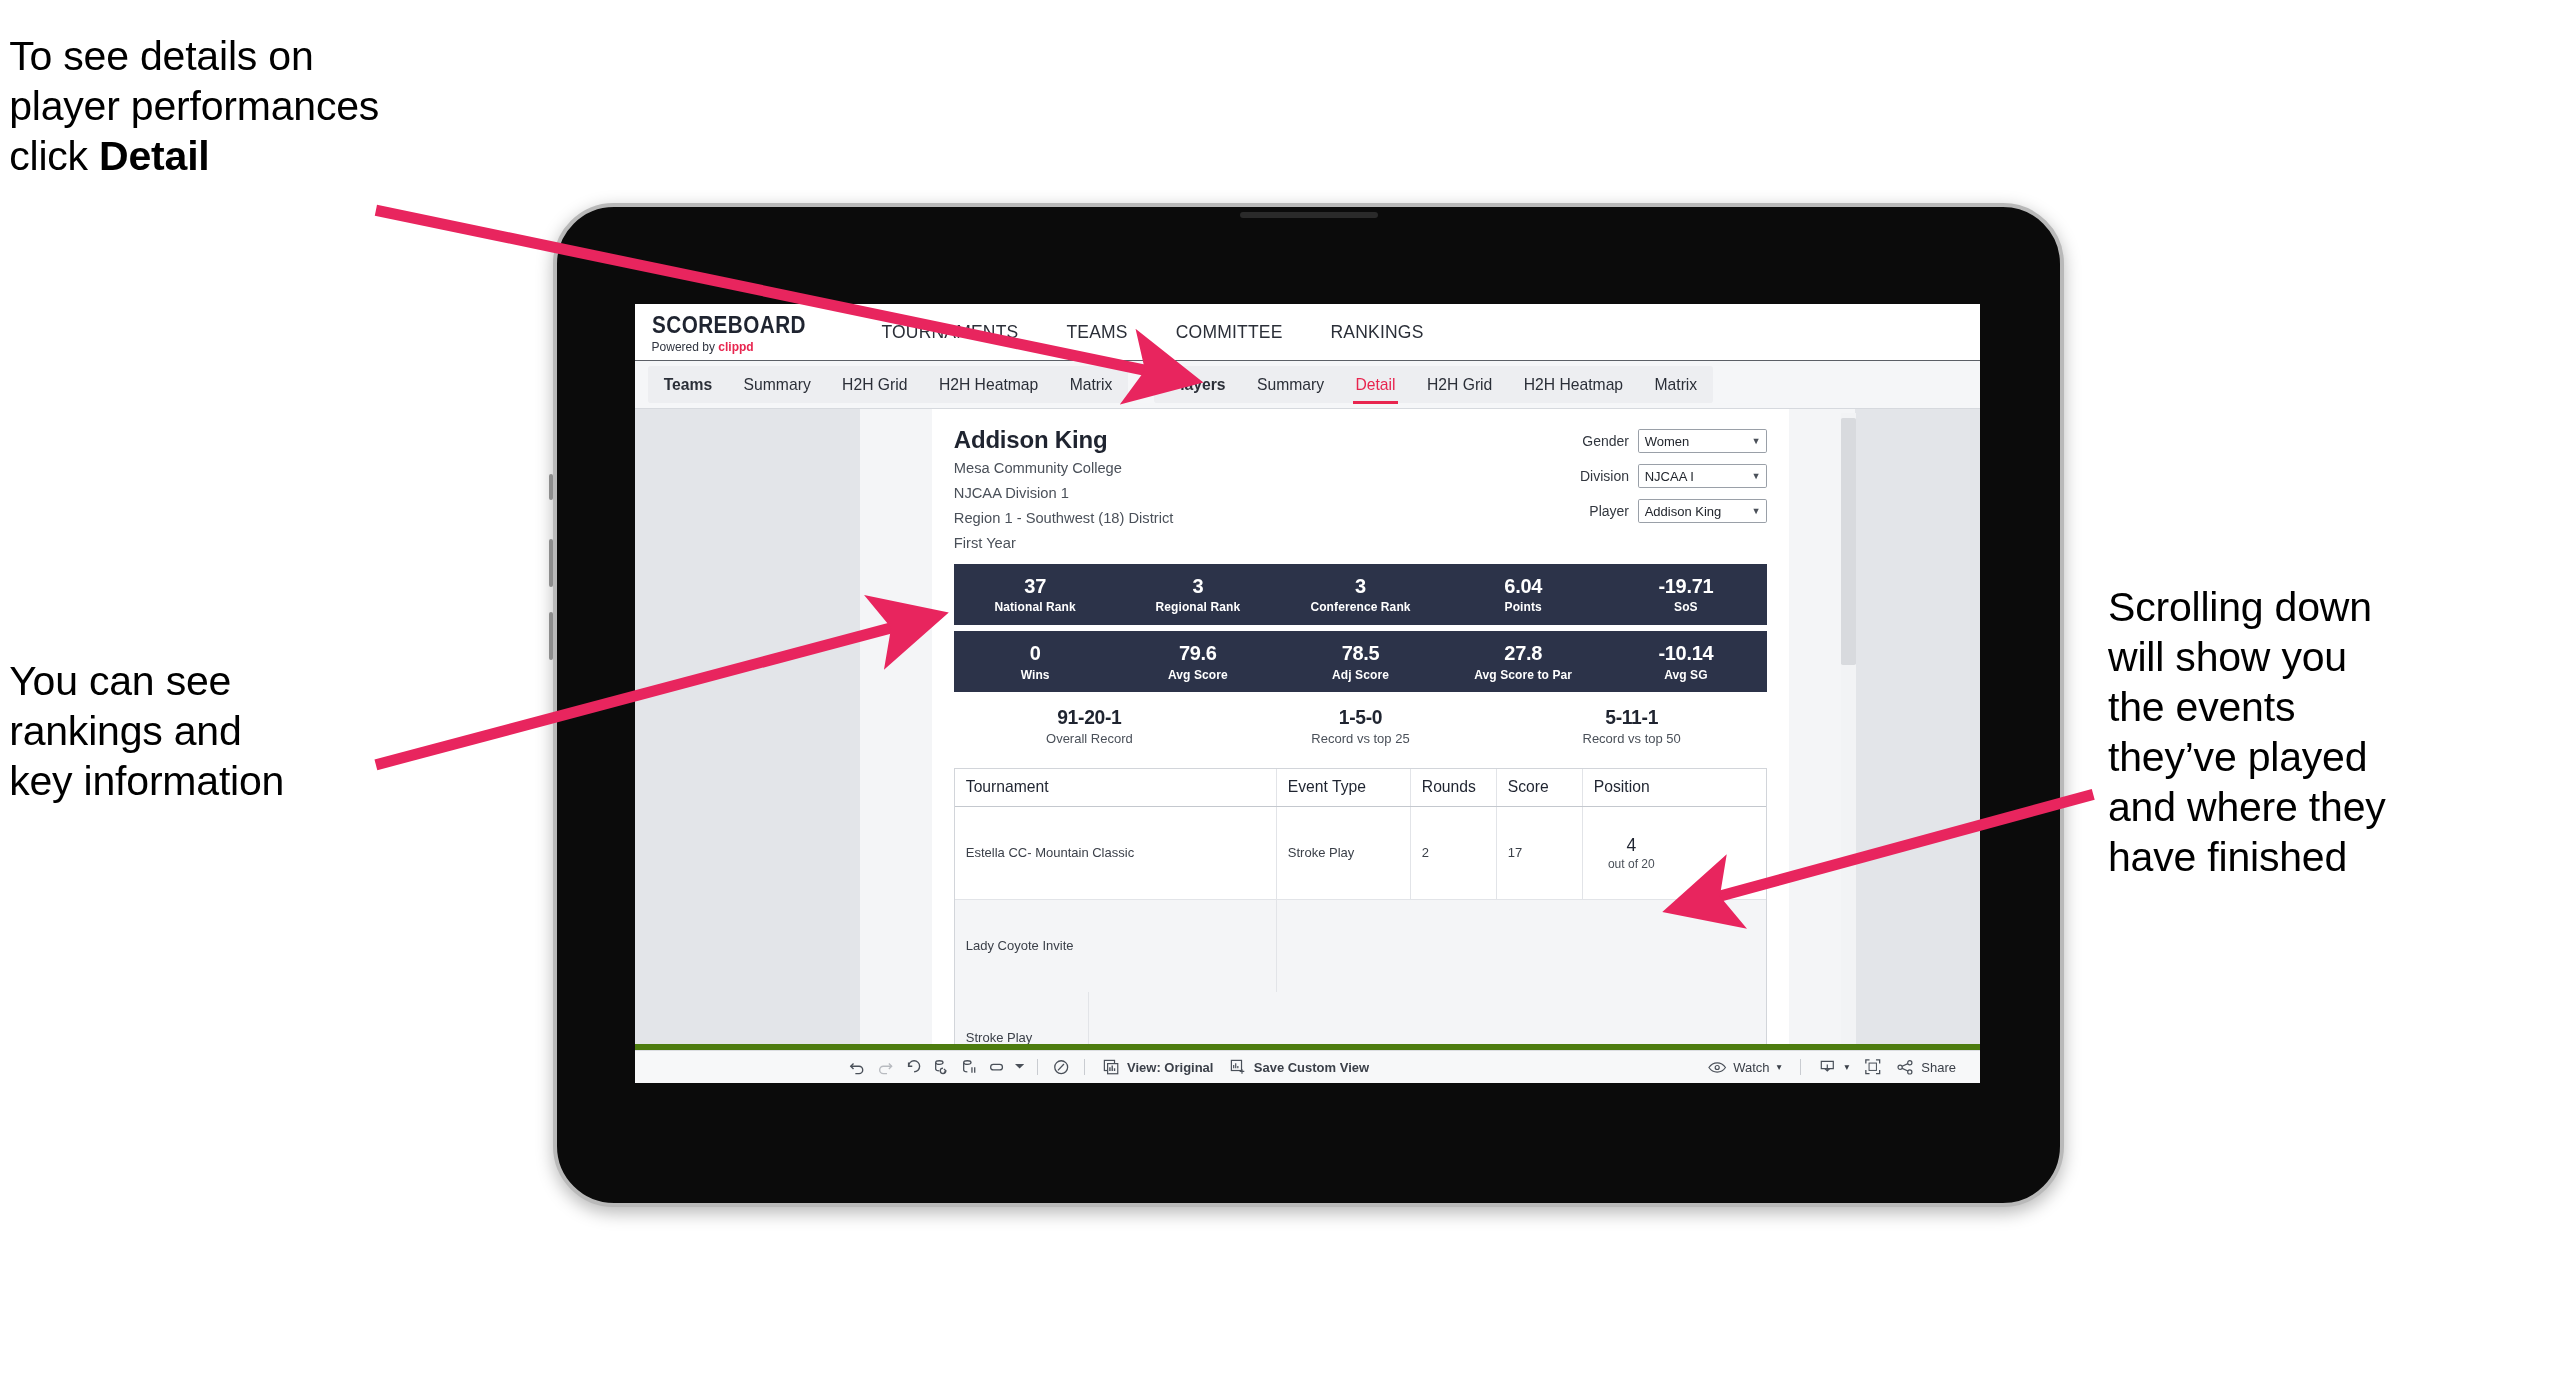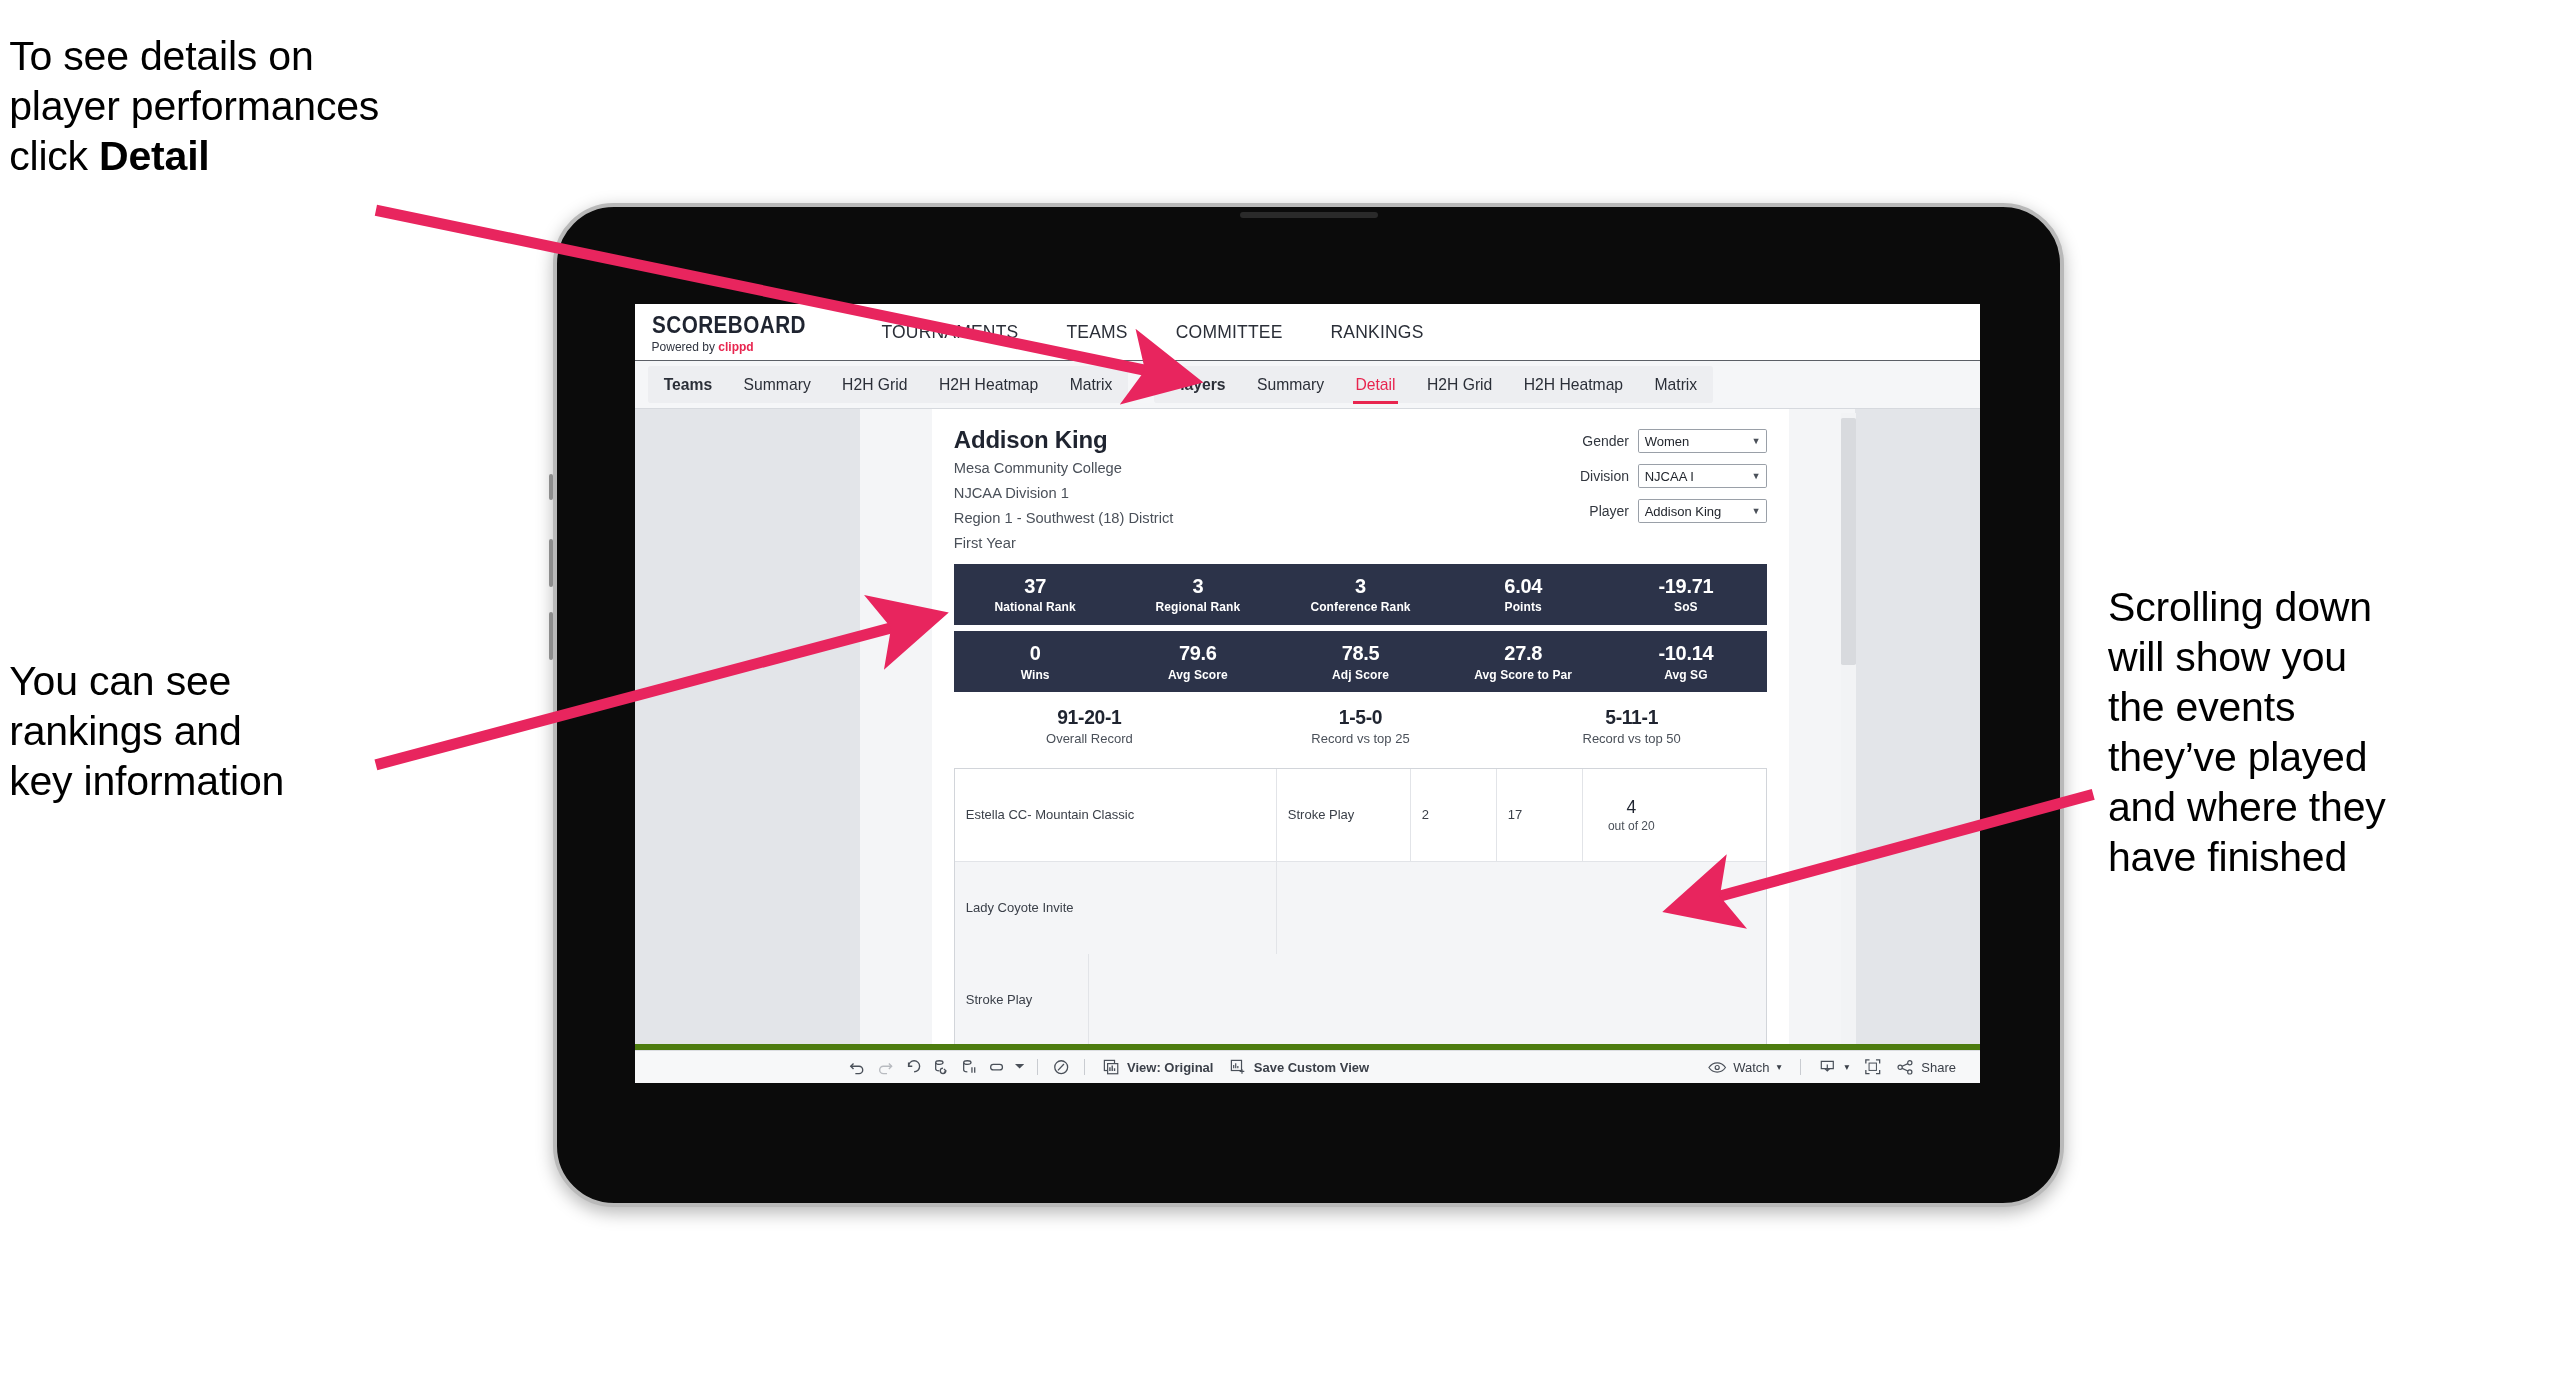--- a/index.html
+++ b/index.html
@@ -334,20 +334,27 @@
               <div class="rec-val">1-5-0</div>
               <div class="rec-lbl">Record vs top 25</div>
             </div>
             <div class="rec-cell">
               <div class="rec-val">5-11-1</div>
               <div class="rec-lbl">Record vs top 50</div>
             </div>
           </div>
 
           <div id="tour-table">
+            <div class="tr head">
+              <div class="th c-tour">Tournament</div>
+              <div class="th c-type">Event Type</div>
+              <div class="th c-rounds">Rounds</div>
+              <div class="th c-score">Score</div>
+              <div class="th c-pos" style="flex-direction:row;align-items:center;justify-content:flex-start;">Position</div>
+            </div>
             <div class="tr body">
               <div class="td c-tour">Estella CC- Mountain Classic</div>
               <div class="td c-type">Stroke Play</div>
               <div class="td c-rounds">2</div>
               <div class="td c-score">17</div>
               <div class="td c-pos">
                 <div class="pos-num">4</div>
                 <div class="pos-sub">out of 20</div>
               </div>
             </div>

